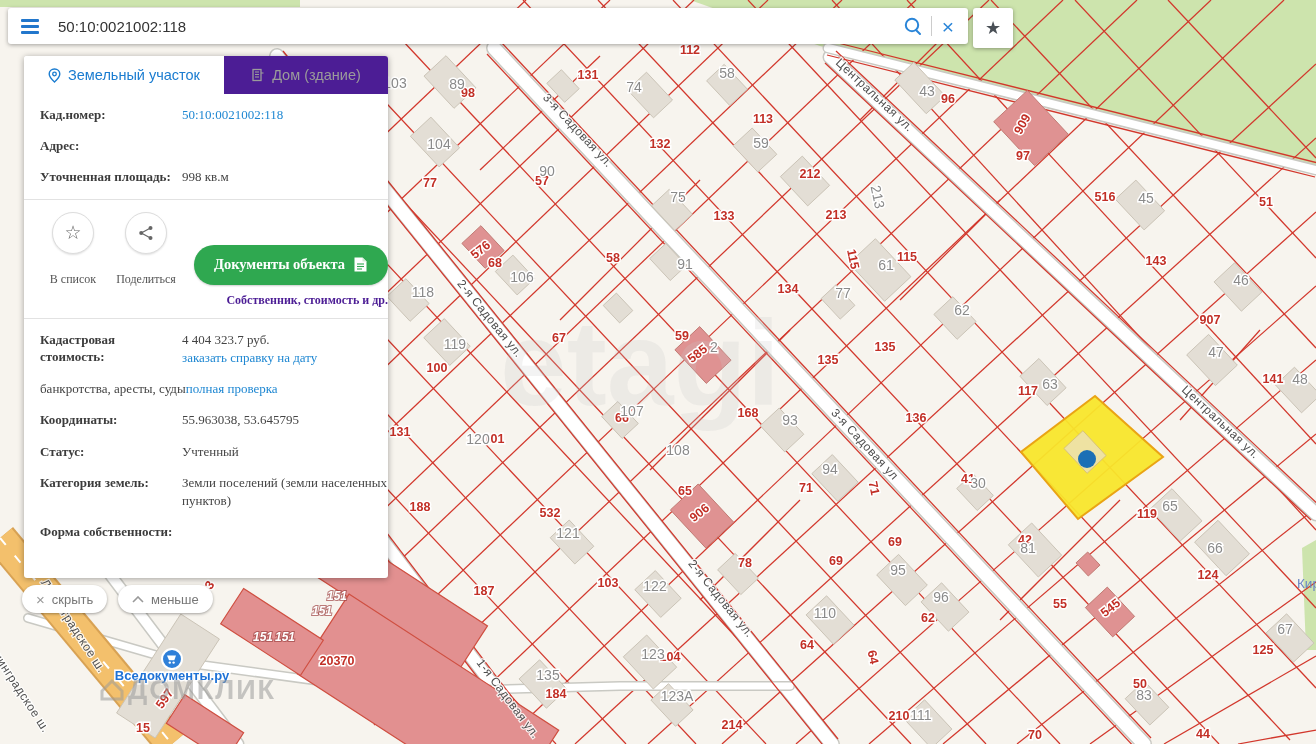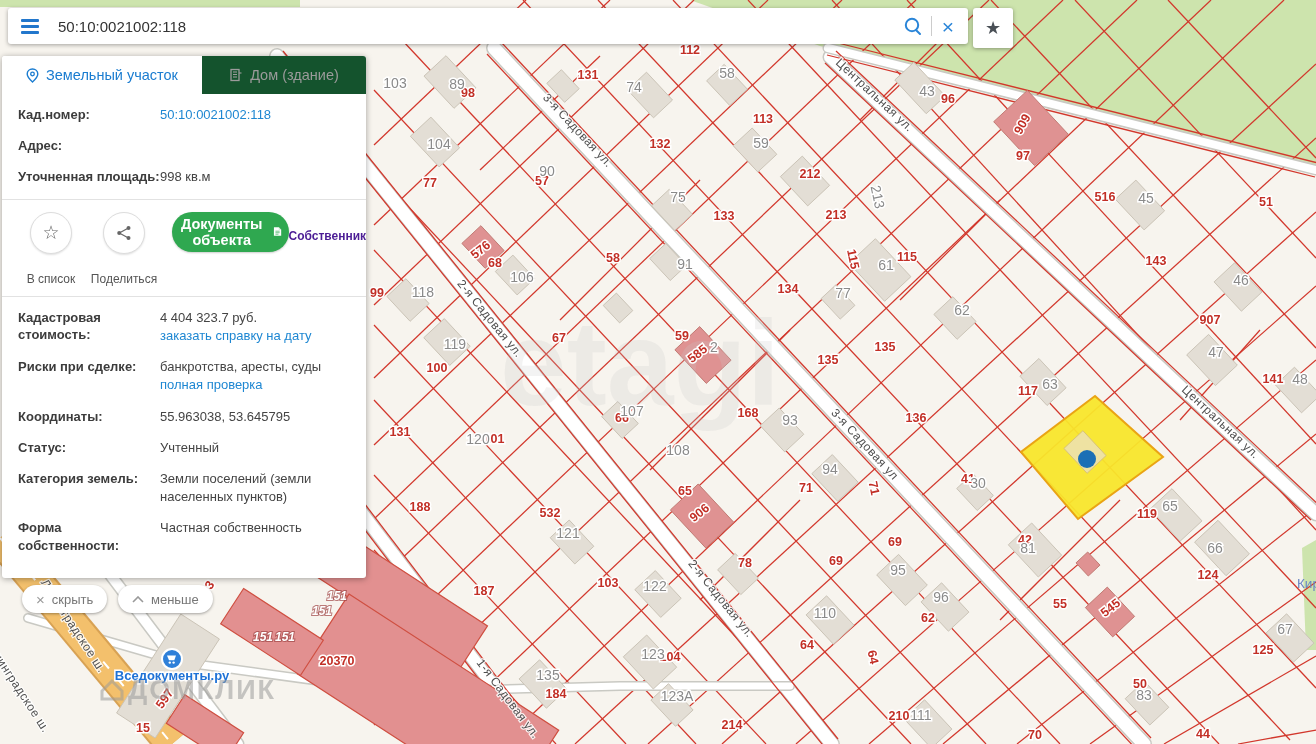--- a/index.html
+++ b/index.html
@@ -12,40 +12,40 @@
   .menu-btn .bars{display:flex;flex-direction:column;gap:3px;}
   .menu-btn .bars i{display:block;width:18px;height:3px;background:#2277cc;border-radius:1px;}
   .search-input{flex:1;border:none;outline:none;font-size:15px;color:#333;font-family:inherit;padding:0 6px;}
   .sb-icons{display:flex;align-items:center;gap:8px;padding-right:12px;}
   .sb-divider{width:1px;height:20px;background:#ccc;}
   .clear-x{color:#2a85d8;font-size:21px;line-height:1;cursor:pointer;padding:0 2px;}
   .star-tile{position:absolute;left:973px;top:8px;width:40px;height:40px;background:#fff;border-radius:3px;
     box-shadow:0 1px 4px rgba(0,0,0,.35);display:flex;align-items:center;justify-content:center;
     color:#4a5056;font-size:18px;z-index:6;cursor:pointer;}
   
-  .panel{position:absolute;left:2px;top:56px;width:364px;height:522px;z-index:5;
+  .panel{position:absolute;left:24px;top:56px;width:364px;height:522px;z-index:5;
     box-shadow:0 1px 6px rgba(0,0,0,.35);border-radius:3px;background:#fff;display:flex;flex-direction:column;}
   .tabs{display:flex;height:38px;flex:none;}
   .tab{display:flex;align-items:center;justify-content:center;gap:7px;font-size:14.5px;cursor:pointer;}
   .tab.active{width:200px;background:#fff;color:#1a7cd0;border-top-left-radius:3px;}
-  .tab.inactive{flex:1;background:#14532d;color:#9b9b9b;border-top-right-radius:3px;}
-  .pbody{flex:1;padding:12px 0 0 16px;overflow:hidden;}
+  .tab.inactive{flex:1;background:#4c1d95;color:#9b9b9b;border-top-right-radius:3px;}
+  .pbody{flex:1;padding:12px 0 0 16px;overflow:hidden;font-family:Liberation Serif, serif;}
   .frow{display:flex;margin-bottom:13px;}
   .flabel{width:142px;flex:none;font-weight:bold;font-size:13px;color:#3c3c3c;line-height:1.35;}
   .fval{flex:1;font-size:13px;color:#444;line-height:1.4;}
   .fval a,.fval .lnk{color:#1e87d2;text-decoration:none;cursor:pointer;display:inline-block;}
   .fval.linkval{color:#1e87d2;}
   .pdivider{border:none;border-top:1px solid #e2e2e2;margin:2px -16px 12px -16px;}
   .actions{display:flex;align-items:flex-start;margin:2px 0 10px 0;}
   .act{display:flex;flex-direction:column;align-items:center;width:66px;flex:none;cursor:pointer;}
   .act + .act{width:80px;}
   .circle{width:40px;height:40px;border-radius:50%;border:1px solid #ddd;box-shadow:0 1px 2px rgba(0,0,0,.12);
     display:flex;align-items:center;justify-content:center;color:#666;font-size:19px;background:#fff;}
   .actlabel{font-size:12px;color:#555;margin-top:18px;white-space:nowrap;}
-  .docs{flex:1;display:flex;align-items:center;margin-left:8px;}
+  .docs{flex:1;display:flex;flex-direction:column;align-items:flex-end;margin-left:8px;margin-top:33px;}
   .docs-btn{width:100%;height:40px;border:none;border-radius:20px;background:#2fa850;color:#fff;
     font-size:14.5px;font-weight:bold;font-family:inherit;display:flex;align-items:center;justify-content:center;
     gap:8px;cursor:pointer;box-shadow:0 1px 2px rgba(0,0,0,.2);}
   .docs-caption{font-size:12px;font-weight:600;color:#4c1d95;margin-top:8px;white-space:nowrap;}
   
   .pill{position:absolute;height:28px;border-radius:14px;background:#fff;box-shadow:0 1px 3px rgba(0,0,0,.35);
     display:flex;align-items:center;gap:7px;padding:0 14px;font-size:13px;color:#777;z-index:5;cursor:pointer;}
   .pill .x{font-size:15px;color:#999;}
   #pill-hide{left:22px;top:585px;}
   #pill-less{left:118px;top:585px;}
@@ -416,38 +416,36 @@
           <span class="docs-caption">Собственник, стоимость и др.</span>
         </div>
       </div>
       <hr class="pdivider">
       <div id="fields-bottom">
           <div class="frow">
             <div class="flabel">Кадастровая стоимость:</div>
             <div class="fval">4 404 323.7 руб.<div class="lnk">заказать справку на дату</div></div>
           </div>
           <div class="frow">
-            <div class="flabel">Риски при сделке:</div>
             <div class="fval">банкротства, аресты, суды<div class="lnk">полная проверка</div></div>
           </div>
           <div class="frow">
             <div class="flabel">Координаты:</div>
             <div class="fval">55.963038, 53.645795</div>
           </div>
           <div class="frow">
             <div class="flabel">Статус:</div>
             <div class="fval">Учтенный</div>
           </div>
           <div class="frow">
             <div class="flabel">Категория земель:</div>
             <div class="fval">Земли поселений (земли населенных пунктов)</div>
           </div>
           <div class="frow">
             <div class="flabel">Форма собственности:</div>
-            <div class="fval">Частная собственность</div>
           </div>
         </div>
     </div>
   </div>
 
   <div class="pill" id="pill-hide">
     <span class="x">×</span>
     <span>скрыть</span>
   </div>
   <div class="pill" id="pill-less">

